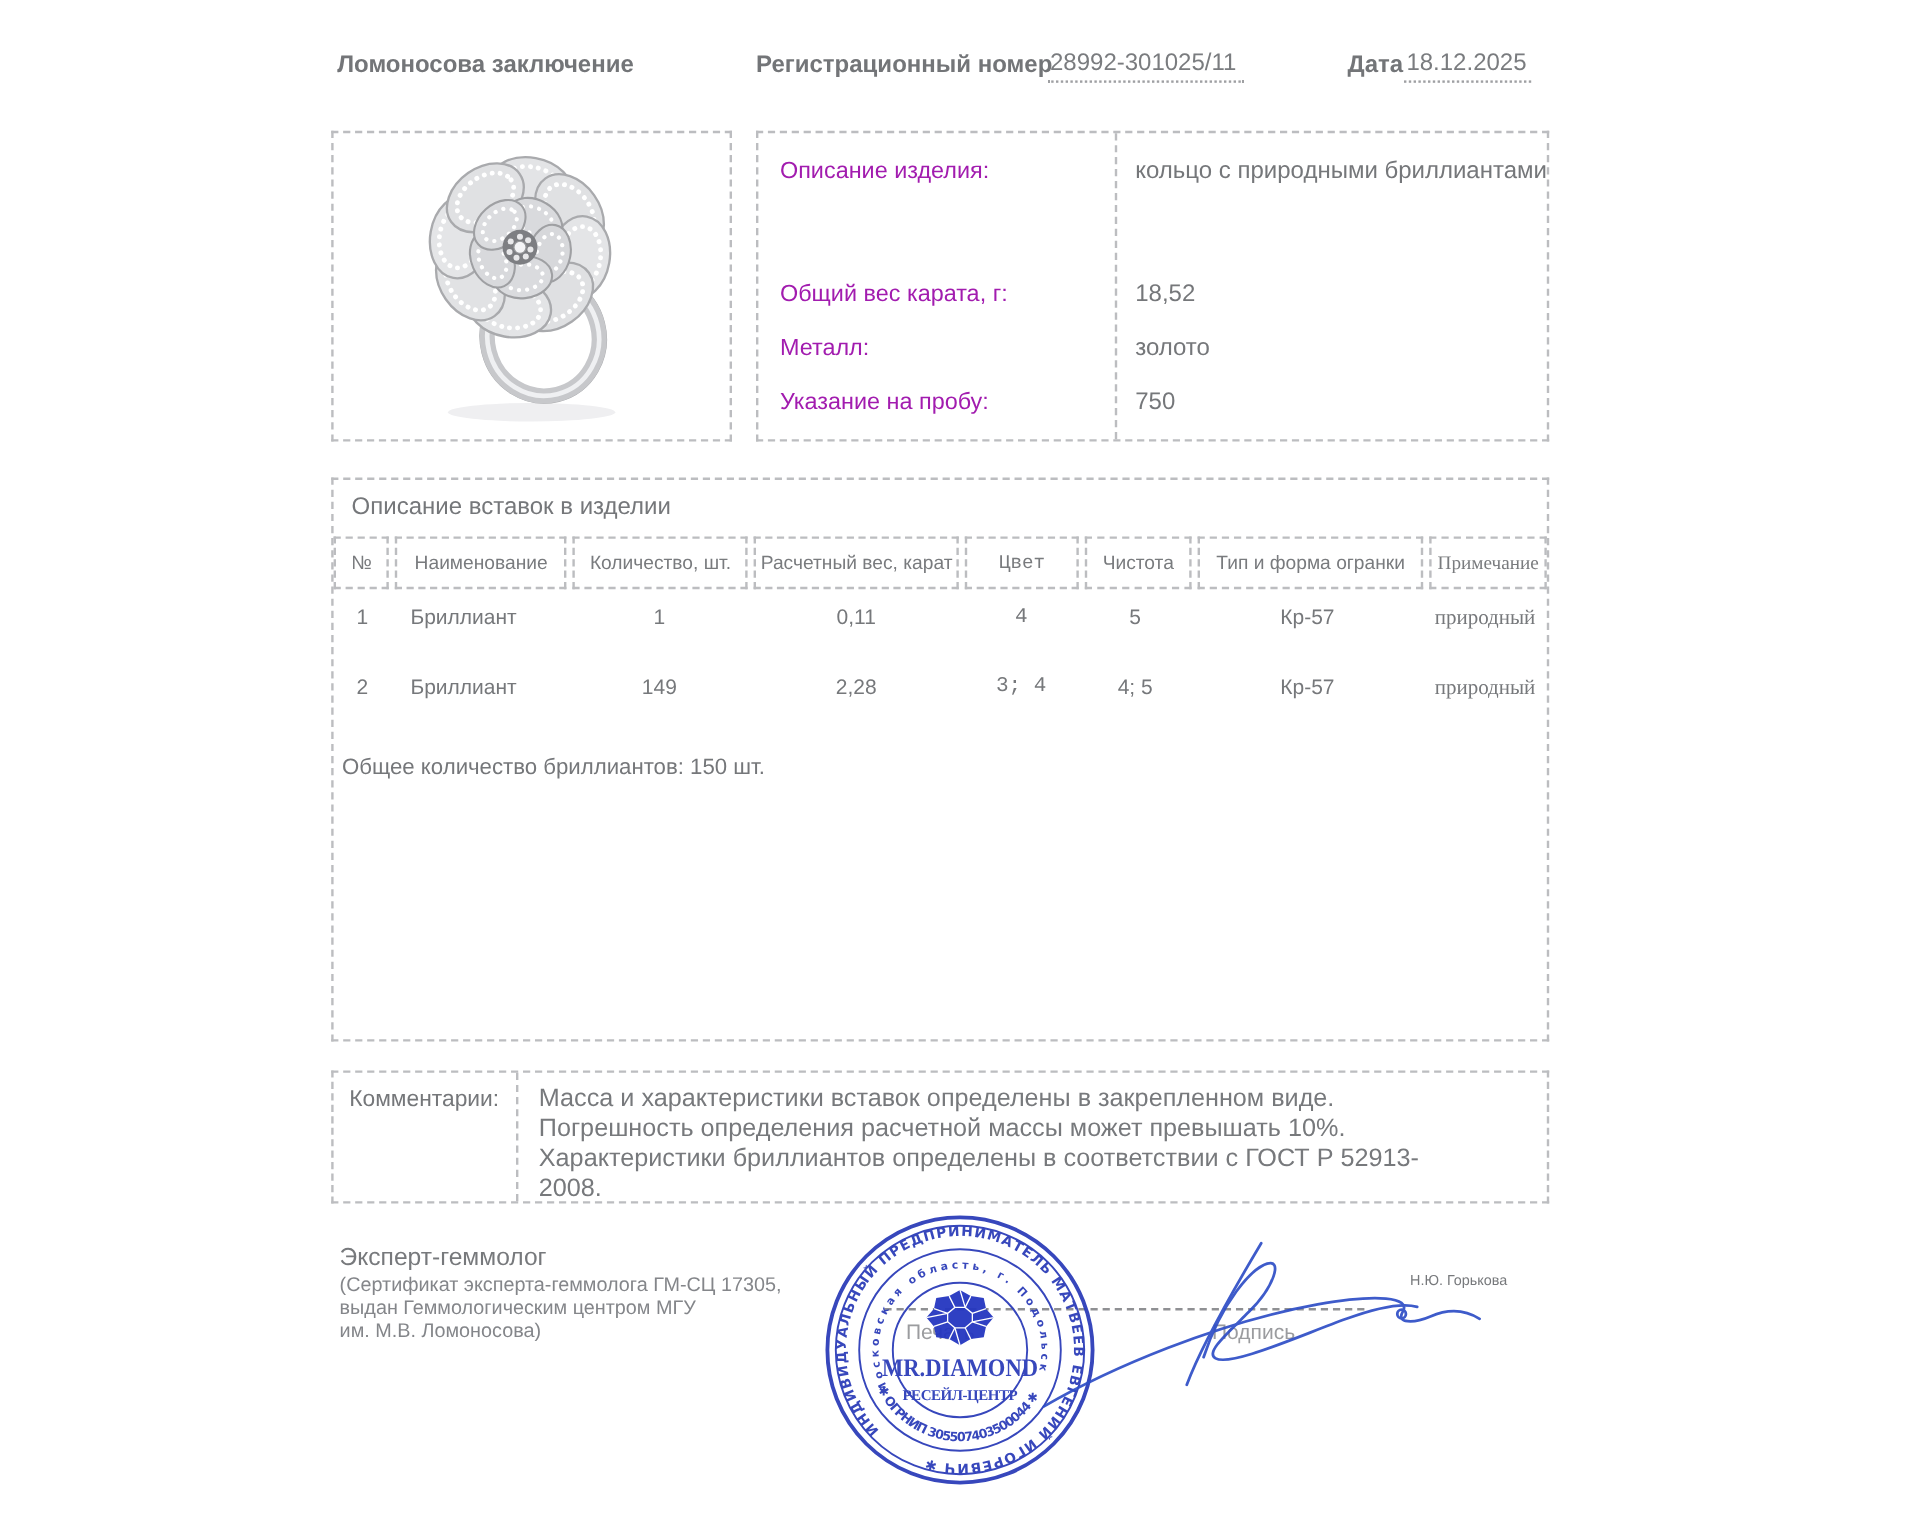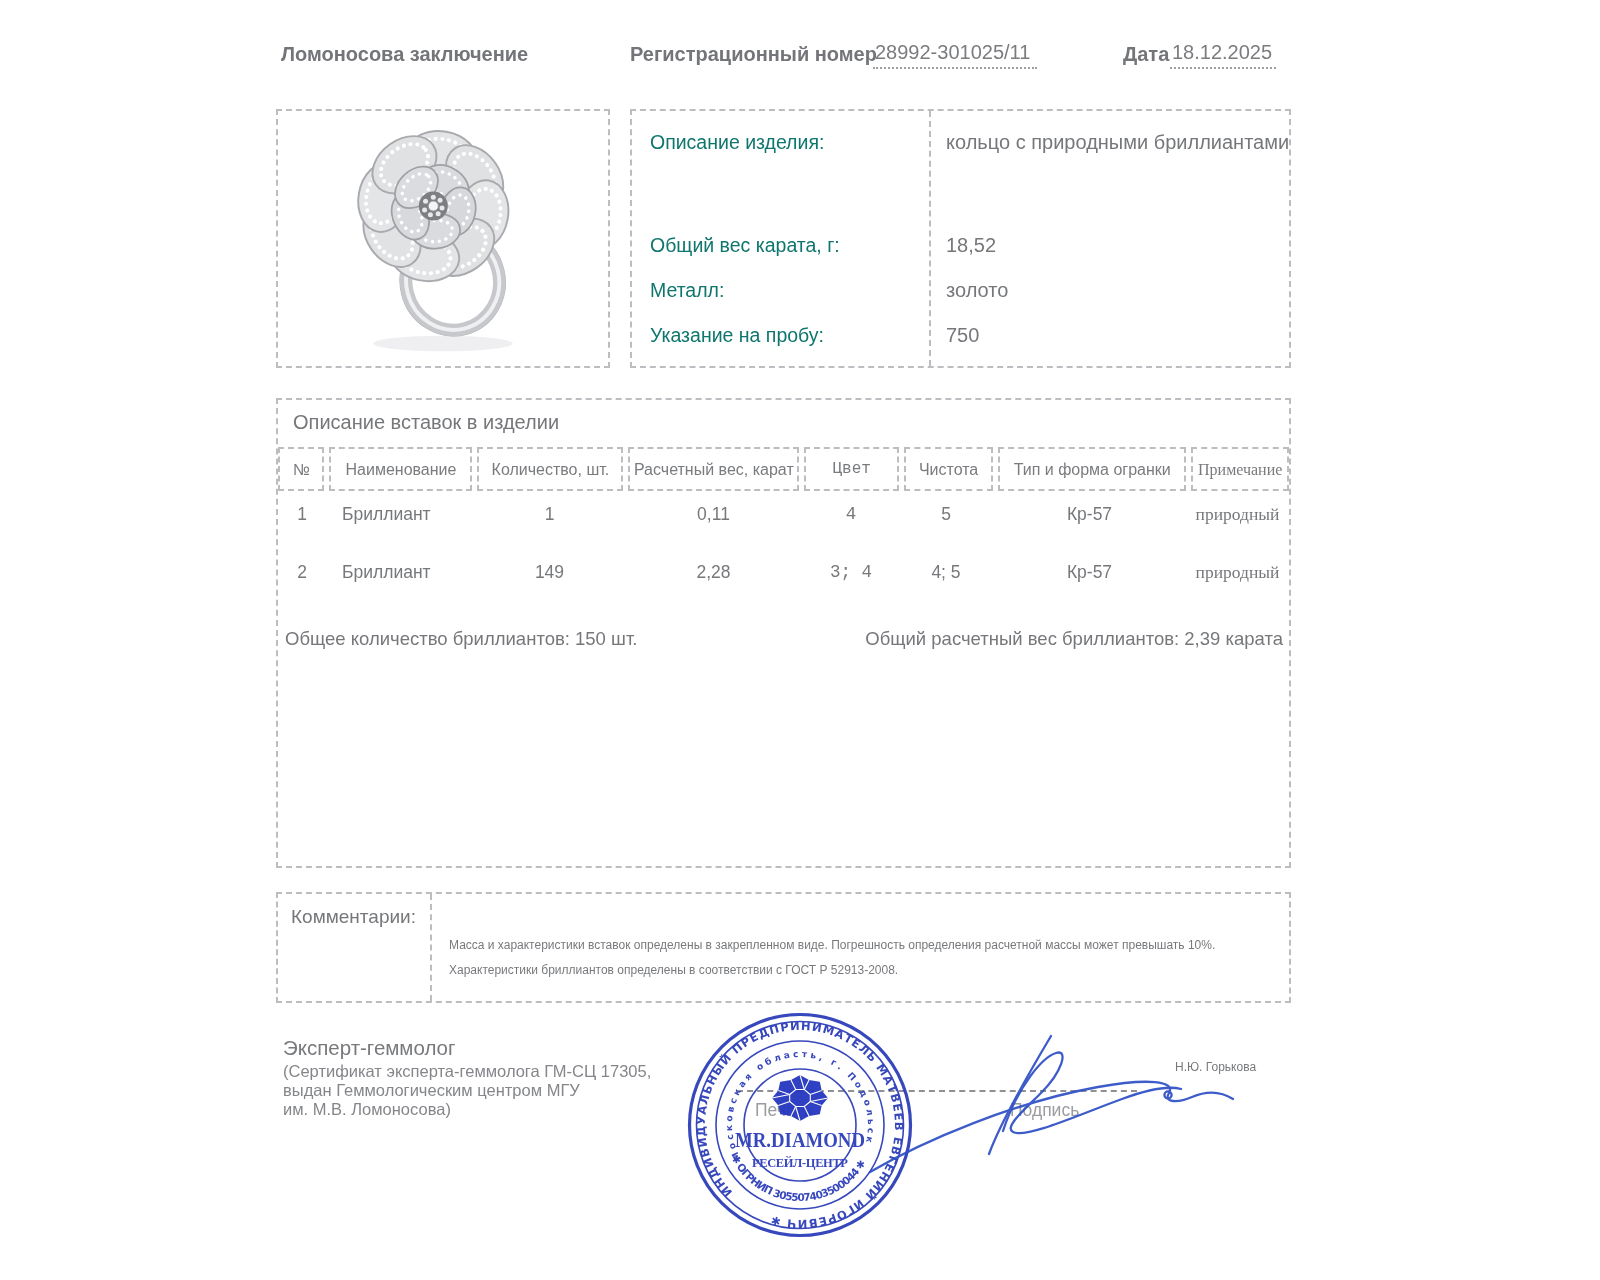--- a/index.html
+++ b/index.html
@@ -5,37 +5,37 @@
   html,body{margin:0;padding:0;width:1600px;height:1280px;background:#ffffff;overflow:hidden;
     font-family:"Liberation Sans","DejaVu Sans",sans-serif;color:#74767a;}
   .abs{position:absolute;}
   
   .hdr-bold{font-weight:bold;font-size:20px;color:#737578;white-space:nowrap;}
   .hdr-val{font-size:20px;color:#7a7c7f;white-space:nowrap;border-bottom:2px dotted #9fa0a3;padding:0 4px 3px 2px;}
   
   .panel{border:2px dashed #bcbdc0;background:#fff;}
   .vdiv{border-left:2px dashed #bcbdc0;}
   
-  .desc-label{font-size:19.5px;color:#0f766e;white-space:nowrap;}
+  .desc-label{font-size:19.5px;color:#a21caf;white-space:nowrap;}
   .desc-value{font-size:20px;color:#75777a;white-space:nowrap;}
   
   .ins-title{font-size:20px;color:#75777a;}
   .thead-row{display:flex;}
   .th{border:2px dashed #bcbdc0;margin-right:5px;display:flex;align-items:center;justify-content:center;
       font-size:16px;color:#797b7e;text-align:center;line-height:17px;box-sizing:border-box;}
   .th:last-child{margin-right:0;}
   .trow{display:flex;}
   .td{display:flex;align-items:center;justify-content:center;font-size:17.5px;color:#76787b;box-sizing:border-box;}
   .c0{width:48px;}.c1{width:148px;}.c2{width:151px;}.c3{width:177px;}
   .c4{width:98px;font-family:Liberation Mono, monospace;}.c5{width:92px;}.c6{width:195px;}.c7{width:101px;font-family:Liberation Serif, serif;}
   .td.c1{justify-content:flex-start;padding-left:16px;}
   .totals{display:flex;justify-content:space-between;font-size:18.5px;color:#75777a;}
   
   .com-label{font-size:19px;color:#75777a;}
-  .com-text{font-size:12px;line-height:25px;color:#77797c;width:780px;margin-top:30px;}
+  .com-text{font-size:21px;line-height:25px;color:#77797c;width:780px;}
   
   .exp-title{font-size:20.5px;color:#77797c;}
   .exp-cert{font-size:16.5px;line-height:19px;color:#84868a;}
   .fld-line{border-top:2px dashed #8f9093;}
   .fld-label{font-size:17.5px;color:#9b9c9f;}
   .exp-name{font-size:12px;color:#77797c;white-space:nowrap;}
   .stamp-txt{font-family:"DejaVu Sans",sans-serif;}
 </style>
 </head>
 <body>
@@ -167,21 +167,20 @@
     <div class="td c2">149</div>
     <div class="td c3">2,28</div>
     <div class="td c4">3; 4</div>
     <div class="td c5">4; 5</div>
     <div class="td c6">Кр-57</div>
     <div class="td c7">природный</div>
   </div>
 
   <div class="abs totals" style="left:7px;top:228px;width:998px;">
     <span>Общее количество бриллиантов: 150 шт.</span>
-    <span>Общий расчетный вес бриллиантов: 2,39 карата</span>
   </div>
 </div>
 
 <div class="abs panel" style="left:276px;top:892px;width:1011px;height:107px;">
   <div class="abs vdiv" style="left:152px;top:0px;height:107px;"></div>
   <div class="abs com-label" style="left:13px;top:12px;">Комментарии:</div>
   <div class="abs com-text" style="left:171px;top:9px;">Масса и характеристики вставок определены в закрепленном виде. Погрешность определения расчетной массы может превышать 10%. Характеристики бриллиантов определены в соответствии с ГОСТ Р 52913-2008.</div>
 </div>
 
 <div class="abs exp-title" style="left:283px;top:1036px;">Эксперт-геммолог</div>

